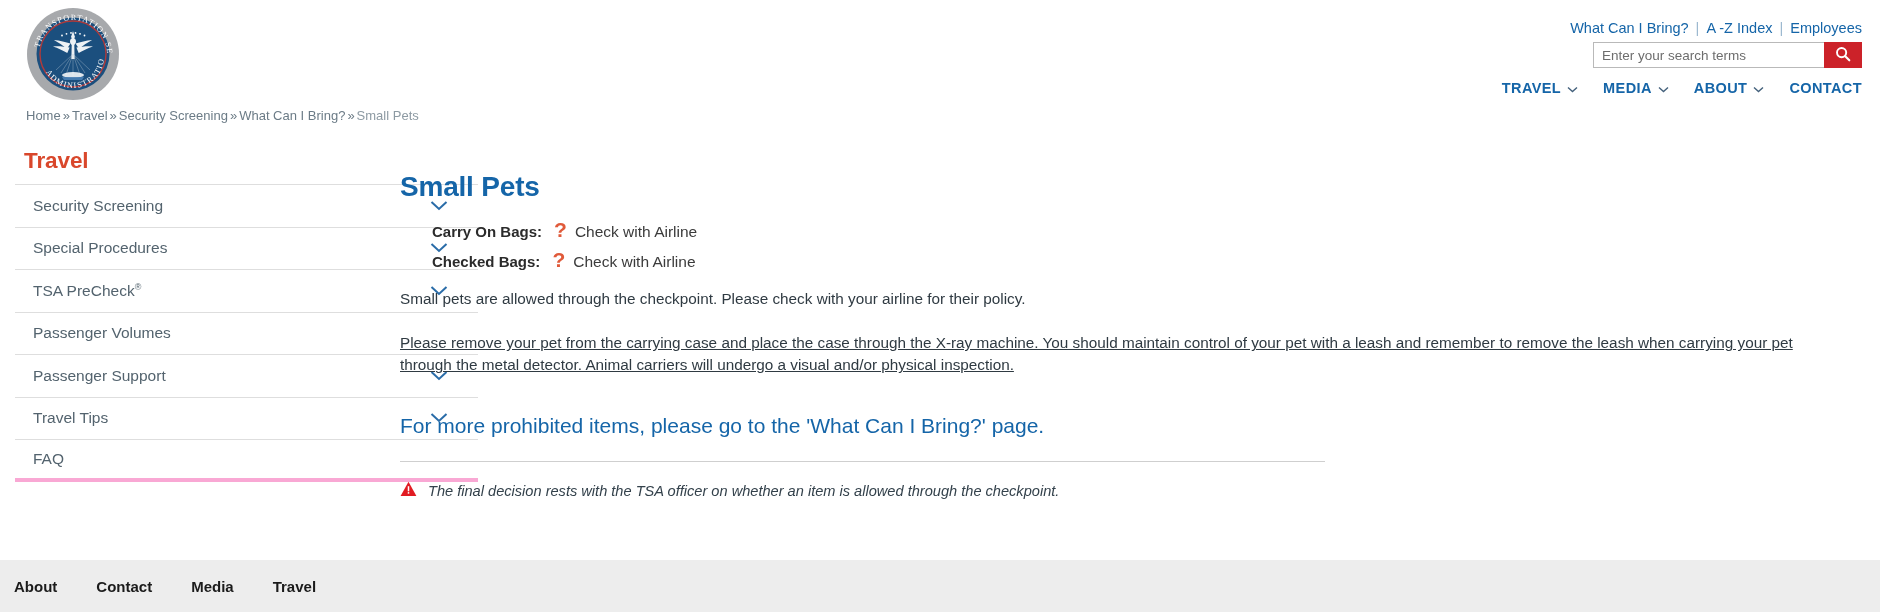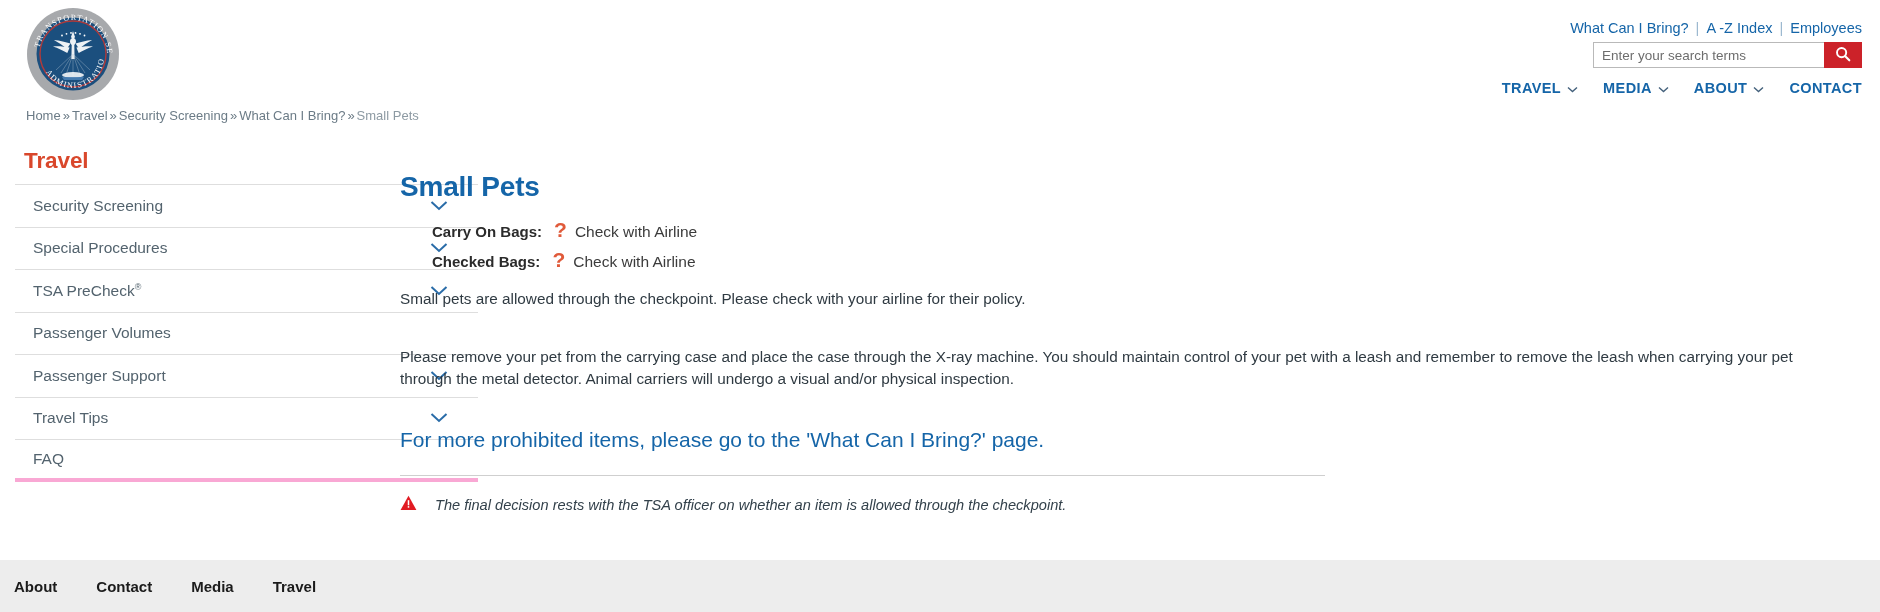--- a/index.html
+++ b/index.html
@@ -129,35 +129,35 @@
   .qmark {
     color: #e05a3a; font-weight: bold; font-size: 21px;
     margin: 0 8px 0 12px; line-height: 1;
   }
   .bag-value { color: #3b3b3b; font-size: 15.5px; }
 
   .para {
     font-size: 15.3px; color: #2f3a42; line-height: 1.45;
     margin-top: 17px; max-width: 1420px;
   }
-  .para.second { margin-top: 36px; }
+  .para.second { margin-top: 22px; text-decoration: underline; }
 
   .more-link {
     display: inline-block; margin-top: 22px;
     font-size: 21px; color: #1565a8; text-decoration: none;
     cursor: pointer;
   }
 
   .divider {
     border: none; border-top: 1px solid #cfcfcf;
     margin: 23px 0 0 0; width: 925px;
   }
 
   .notice {
-    display: flex; align-items: center; gap: 18px;
+    display: flex; align-items: center; gap: 11px;
     margin-top: 19px;
   }
   .notice-text {
     font-size: 14.6px; font-style: italic; color: #33414b;
   }
 
   
   .footer {
     position: absolute; left: 0; bottom: 0;
     width: 1880px; height: 52px;

